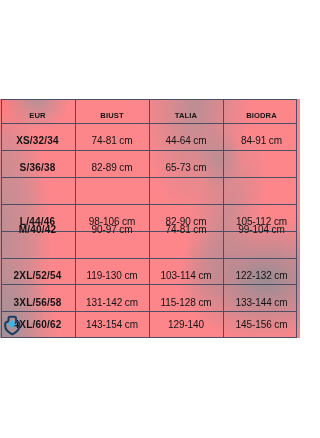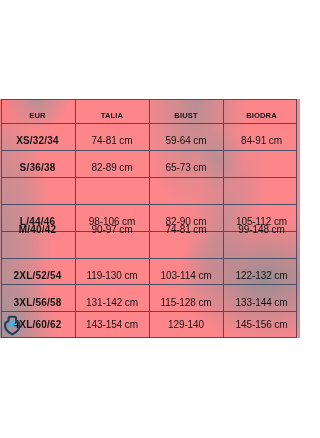--- a/index.html
+++ b/index.html
@@ -72,40 +72,40 @@
         <div class="hl" style="top: 185.4px;"></div>
         <div class="hl" style="top: 212.3px;"></div>
         <div class="hl" style="top: 238.2px;"></div>
         <div class="vl" style="left: 1px;"></div>
         <div class="vl" style="left: 75px;"></div>
         <div class="vl" style="left: 149px;"></div>
         <div class="vl" style="left: 223px;"></div>
         <div class="vl" style="left: 296px;"></div>
         <div class="cellrow hdr" style="top: 0px; height: 24px;">
           <div class="cell c0">EUR</div>
+          <div class="cell c1">BIUST</div>
           <div class="cell c2">TALIA</div>
-          <div class="cell c1">BIUST</div>
           <div class="cell c3">BIODRA</div>
         </div>
         <div class="cellrow body" style="top: 24px; height: 26.9px;">
           <div class="cell c0 sz">XS/32/34</div>
           <div class="cell c1 val">74-81 cm</div>
-          <div class="cell c2 val">59-64 cm</div>
+          <div class="cell c2 val">44-64 cm</div>
           <div class="cell c3 val">84-91 cm</div>
         </div>
         <div class="cellrow body" style="top: 50.9px; height: 26.9px;">
           <div class="cell c0 sz">S/36/38</div>
           <div class="cell c1 val">82-89 cm</div>
           <div class="cell c2 val">65-73 cm</div>
         </div>
         <div class="cellrow body" style="top: 77.8px; height: 26.9px; margin-top: 35px;">
           <div class="cell c0 sz">M/40/42</div>
           <div class="cell c1 val">90-97 cm</div>
           <div class="cell c2 val">74-81 cm</div>
-          <div class="cell c3 val">99-148 cm</div>
+          <div class="cell c3 val">99-104 cm</div>
         </div>
         <div class="cellrow body" style="top: 104.7px; height: 26.9px;">
           <div class="cell c0 sz">L/44/46</div>
           <div class="cell c1 val">98-106 cm</div>
           <div class="cell c2 val">82-90 cm</div>
           <div class="cell c3 val">105-112 cm</div>
         </div>
         <div class="cellrow body" style="top: 158.5px; height: 26.9px;">
           <div class="cell c0 sz">2XL/52/54</div>
           <div class="cell c1 val">119-130 cm</div>

